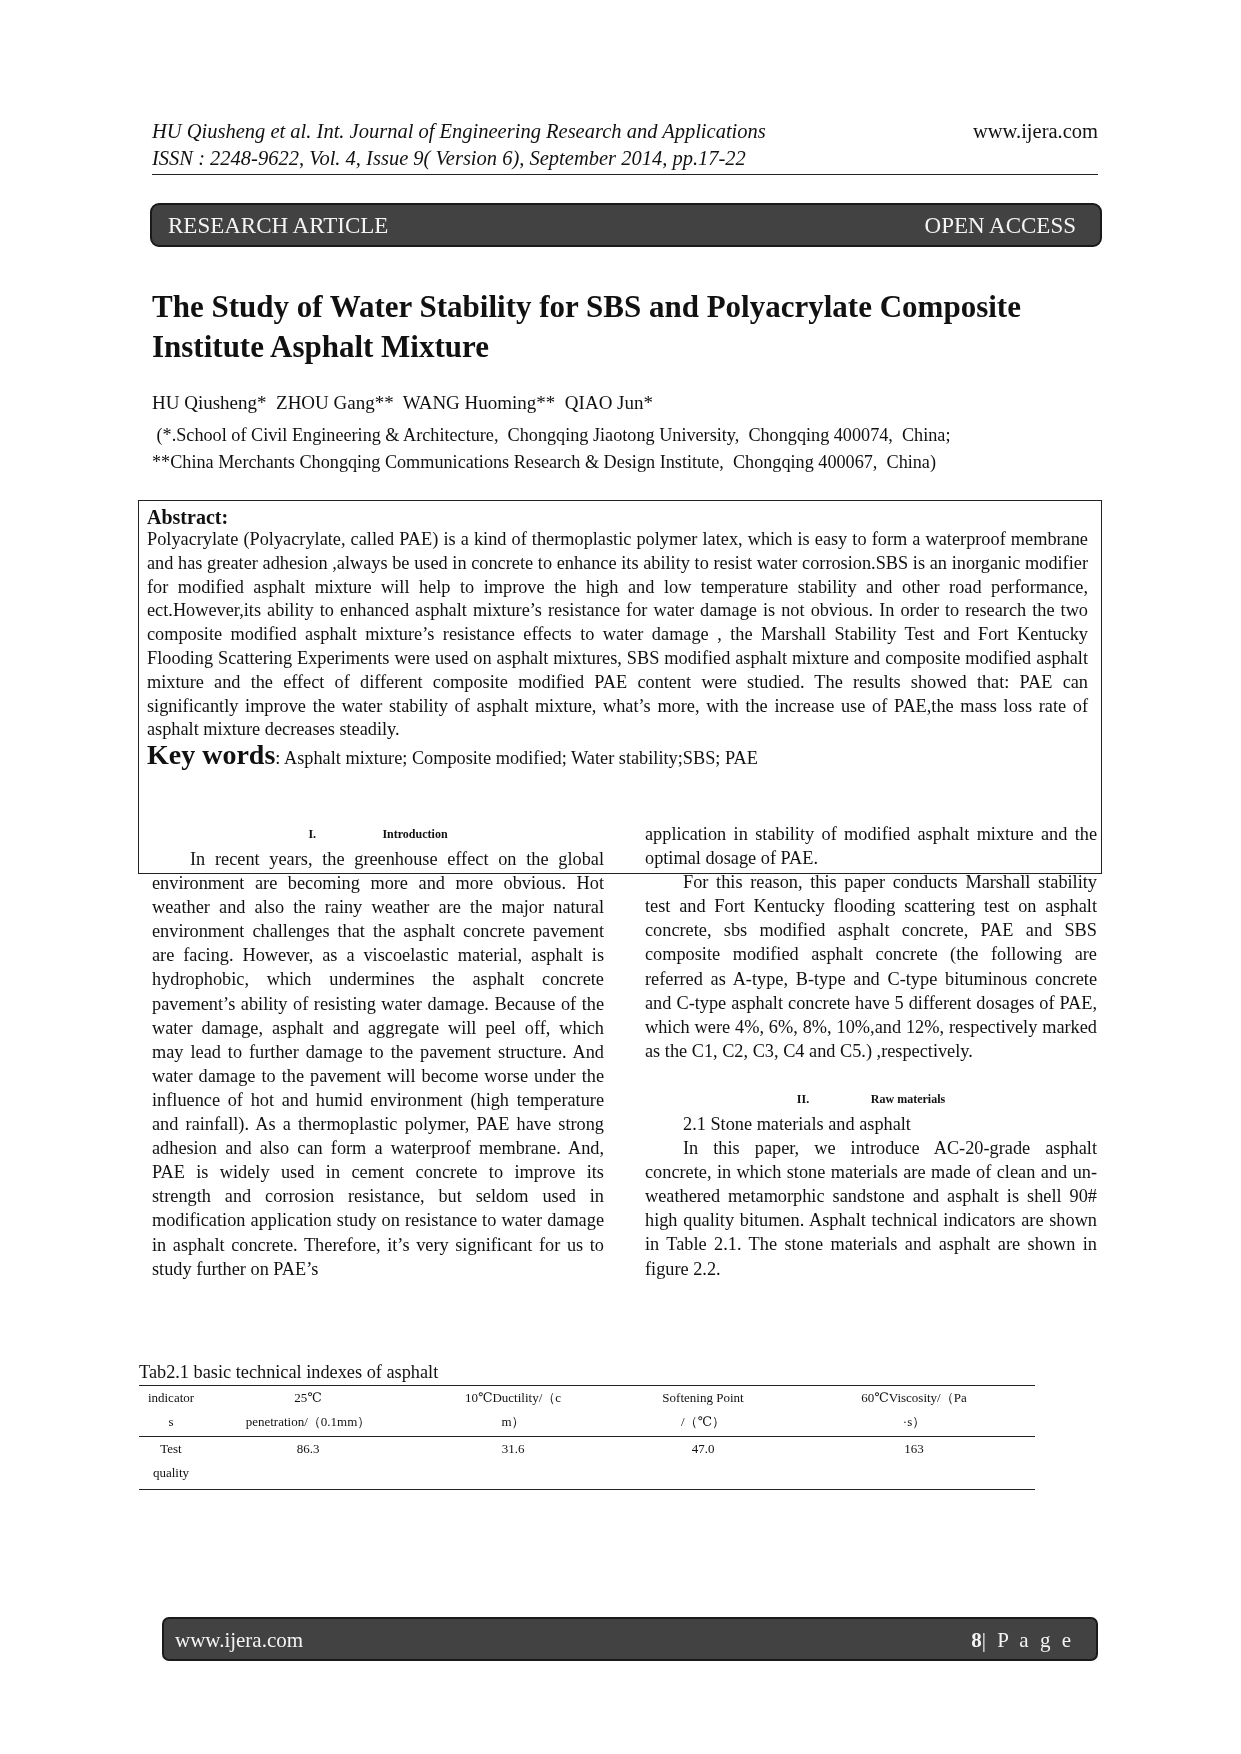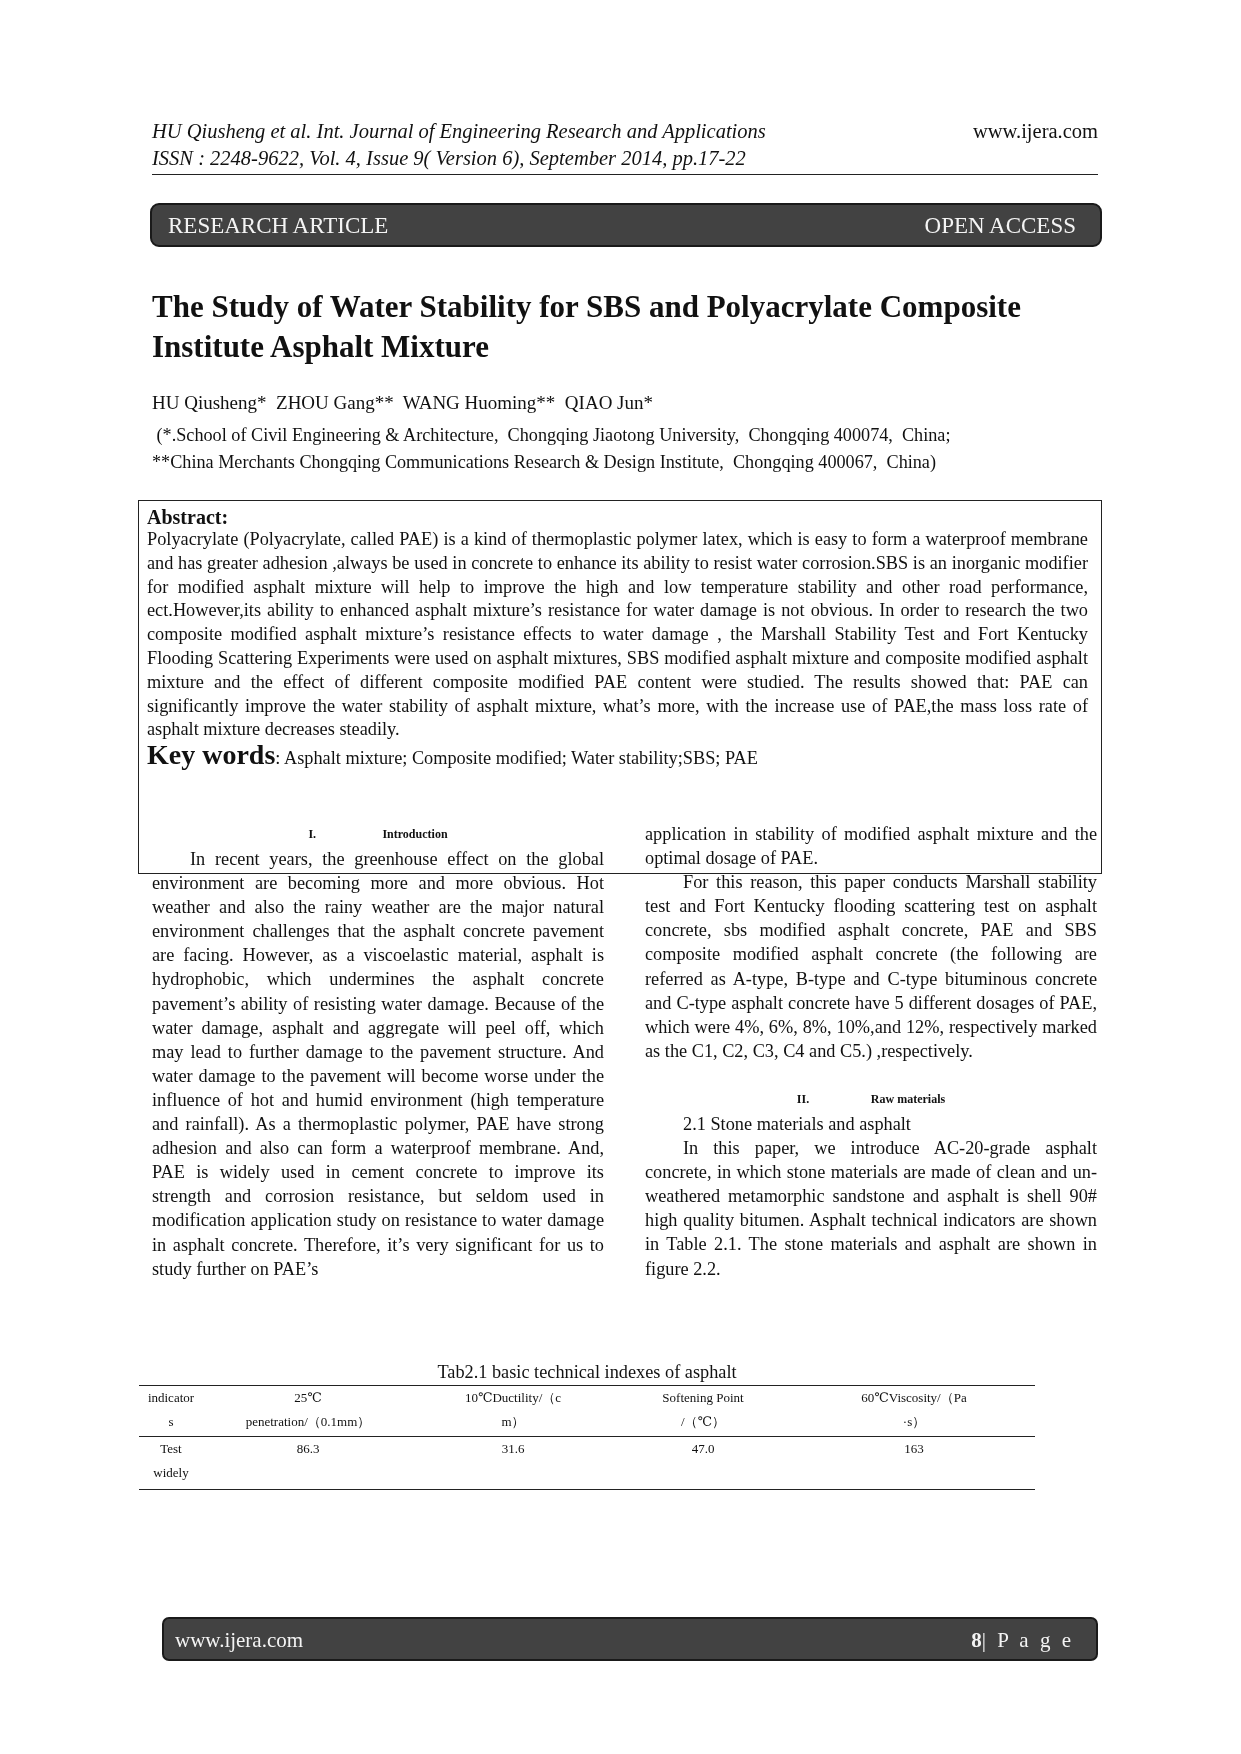--- a/index.html
+++ b/index.html
@@ -38,21 +38,21 @@
   .col { width: 452px; font-size: 18.3px; line-height: 24.1px; text-align: justify; }
   .col p { margin: 0; }
   .col .ind { text-indent: 38px; }
   .col-left { left: 152px; top: 822px; }
   .col-right { left: 645px; top: 822px; }
   .sec-h { text-align: center; font-weight: bold; font-size: 12px; line-height: 25px; }
   .sec-h .num { display: inline-block; width: 74px; text-align: left; }
   .gap { height: 24px; }
 
   
-  .tcap { left: 139px; top: 1360px; width: 896px; text-align: center; font-size: 18.3px; line-height: 24px; }
+  .tcap { left: 139px; top: 1360px; width: 896px; font-size: 18.3px; line-height: 24px; }
   .tbl { left: 139px; top: 1385px; width: 896px; border-collapse: collapse; font-size: 13px; line-height: 24px; }
   .tbl th, .tbl td { font-weight: normal; text-align: center; vertical-align: top; padding: 0; }
   .tbl thead tr { border-top: 1.5px solid #222; border-bottom: 1.5px solid #222; }
   .tbl tbody tr { border-bottom: 1.5px solid #222; }
   .tbl th { padding-bottom: 2px; }
   .tbl td { padding-bottom: 4px; }
 
   
   .footer { left: 162px; top: 1617px; width: 936px; height: 44px; background: #424242;
             border: 2px solid #1a1a1a; border-radius: 7px; box-sizing: border-box;
@@ -142,21 +142,21 @@
       <th>
           <div>60℃Viscosity/（Pa</div>
           <div>·s）</div>
         </th>
     </tr>
   </thead>
   <tbody>
     <tr>
       <td>
           <div>Test</div>
-          <div>widely</div>
+          <div>quality</div>
         </td>
       <td>86.3</td>
       <td>31.6</td>
       <td>47.0</td>
       <td>163</td>
     </tr>
   </tbody>
 </table>
 
 <div class="abs footer">

